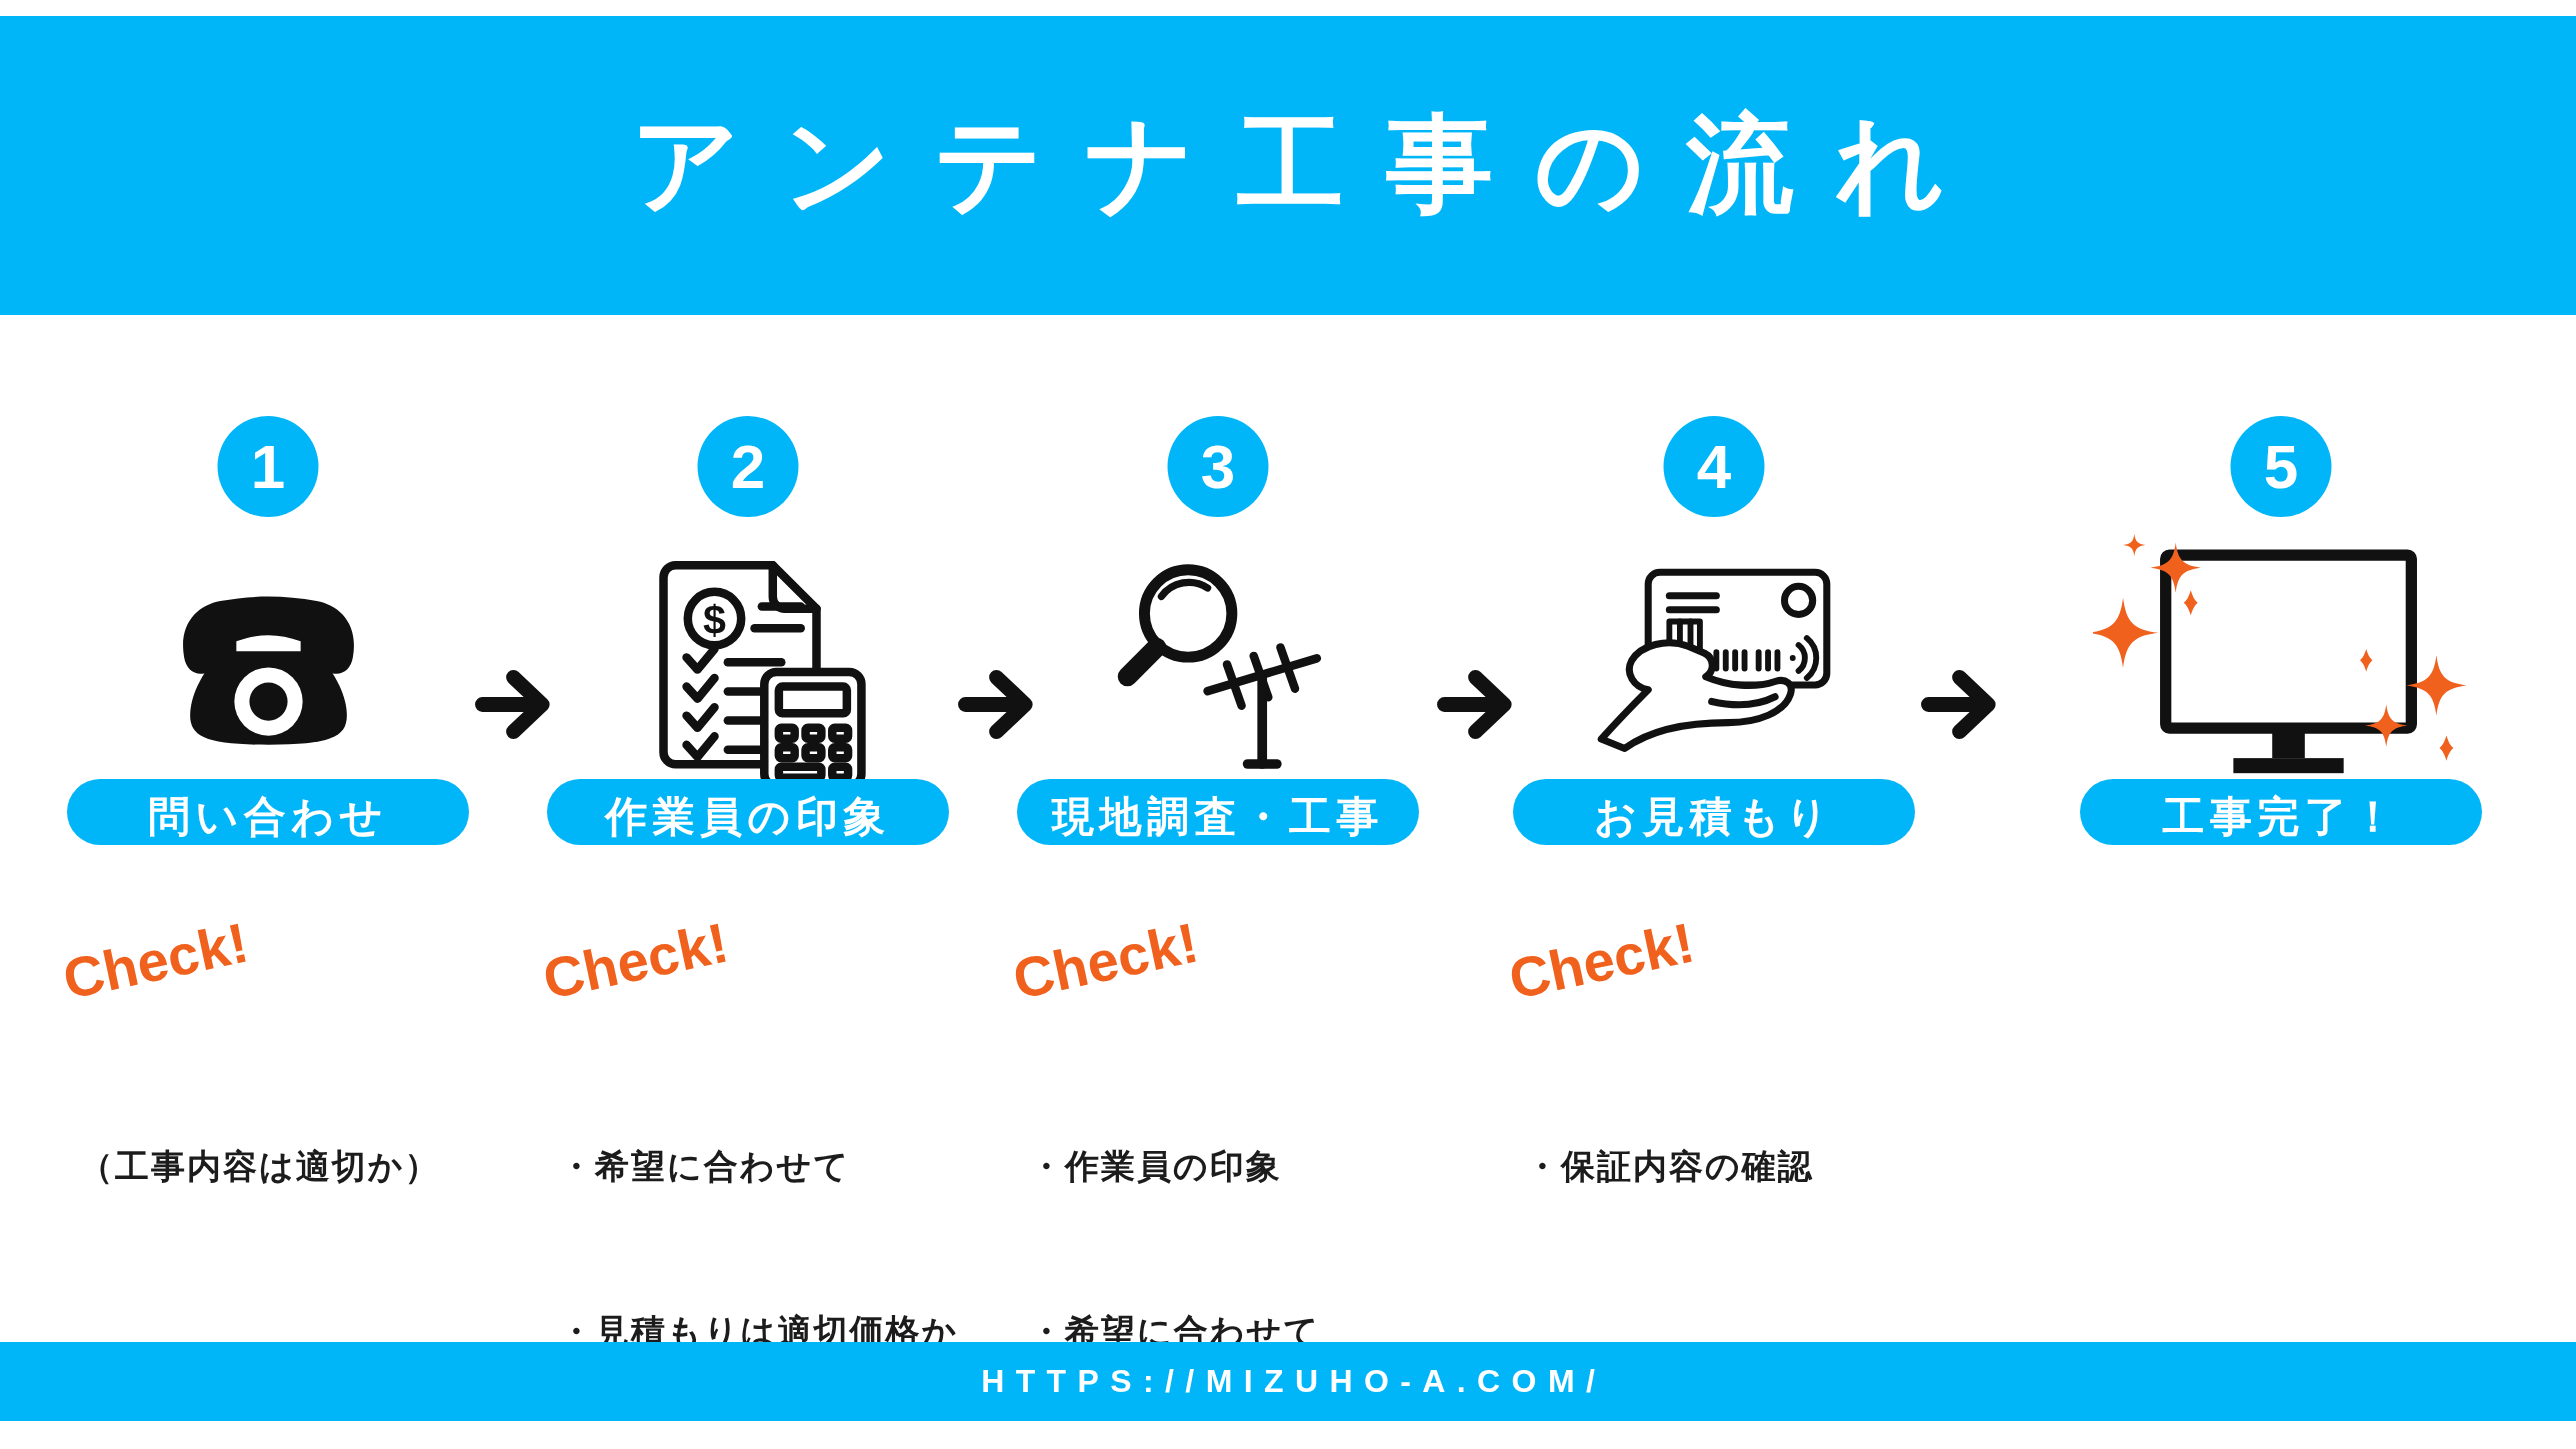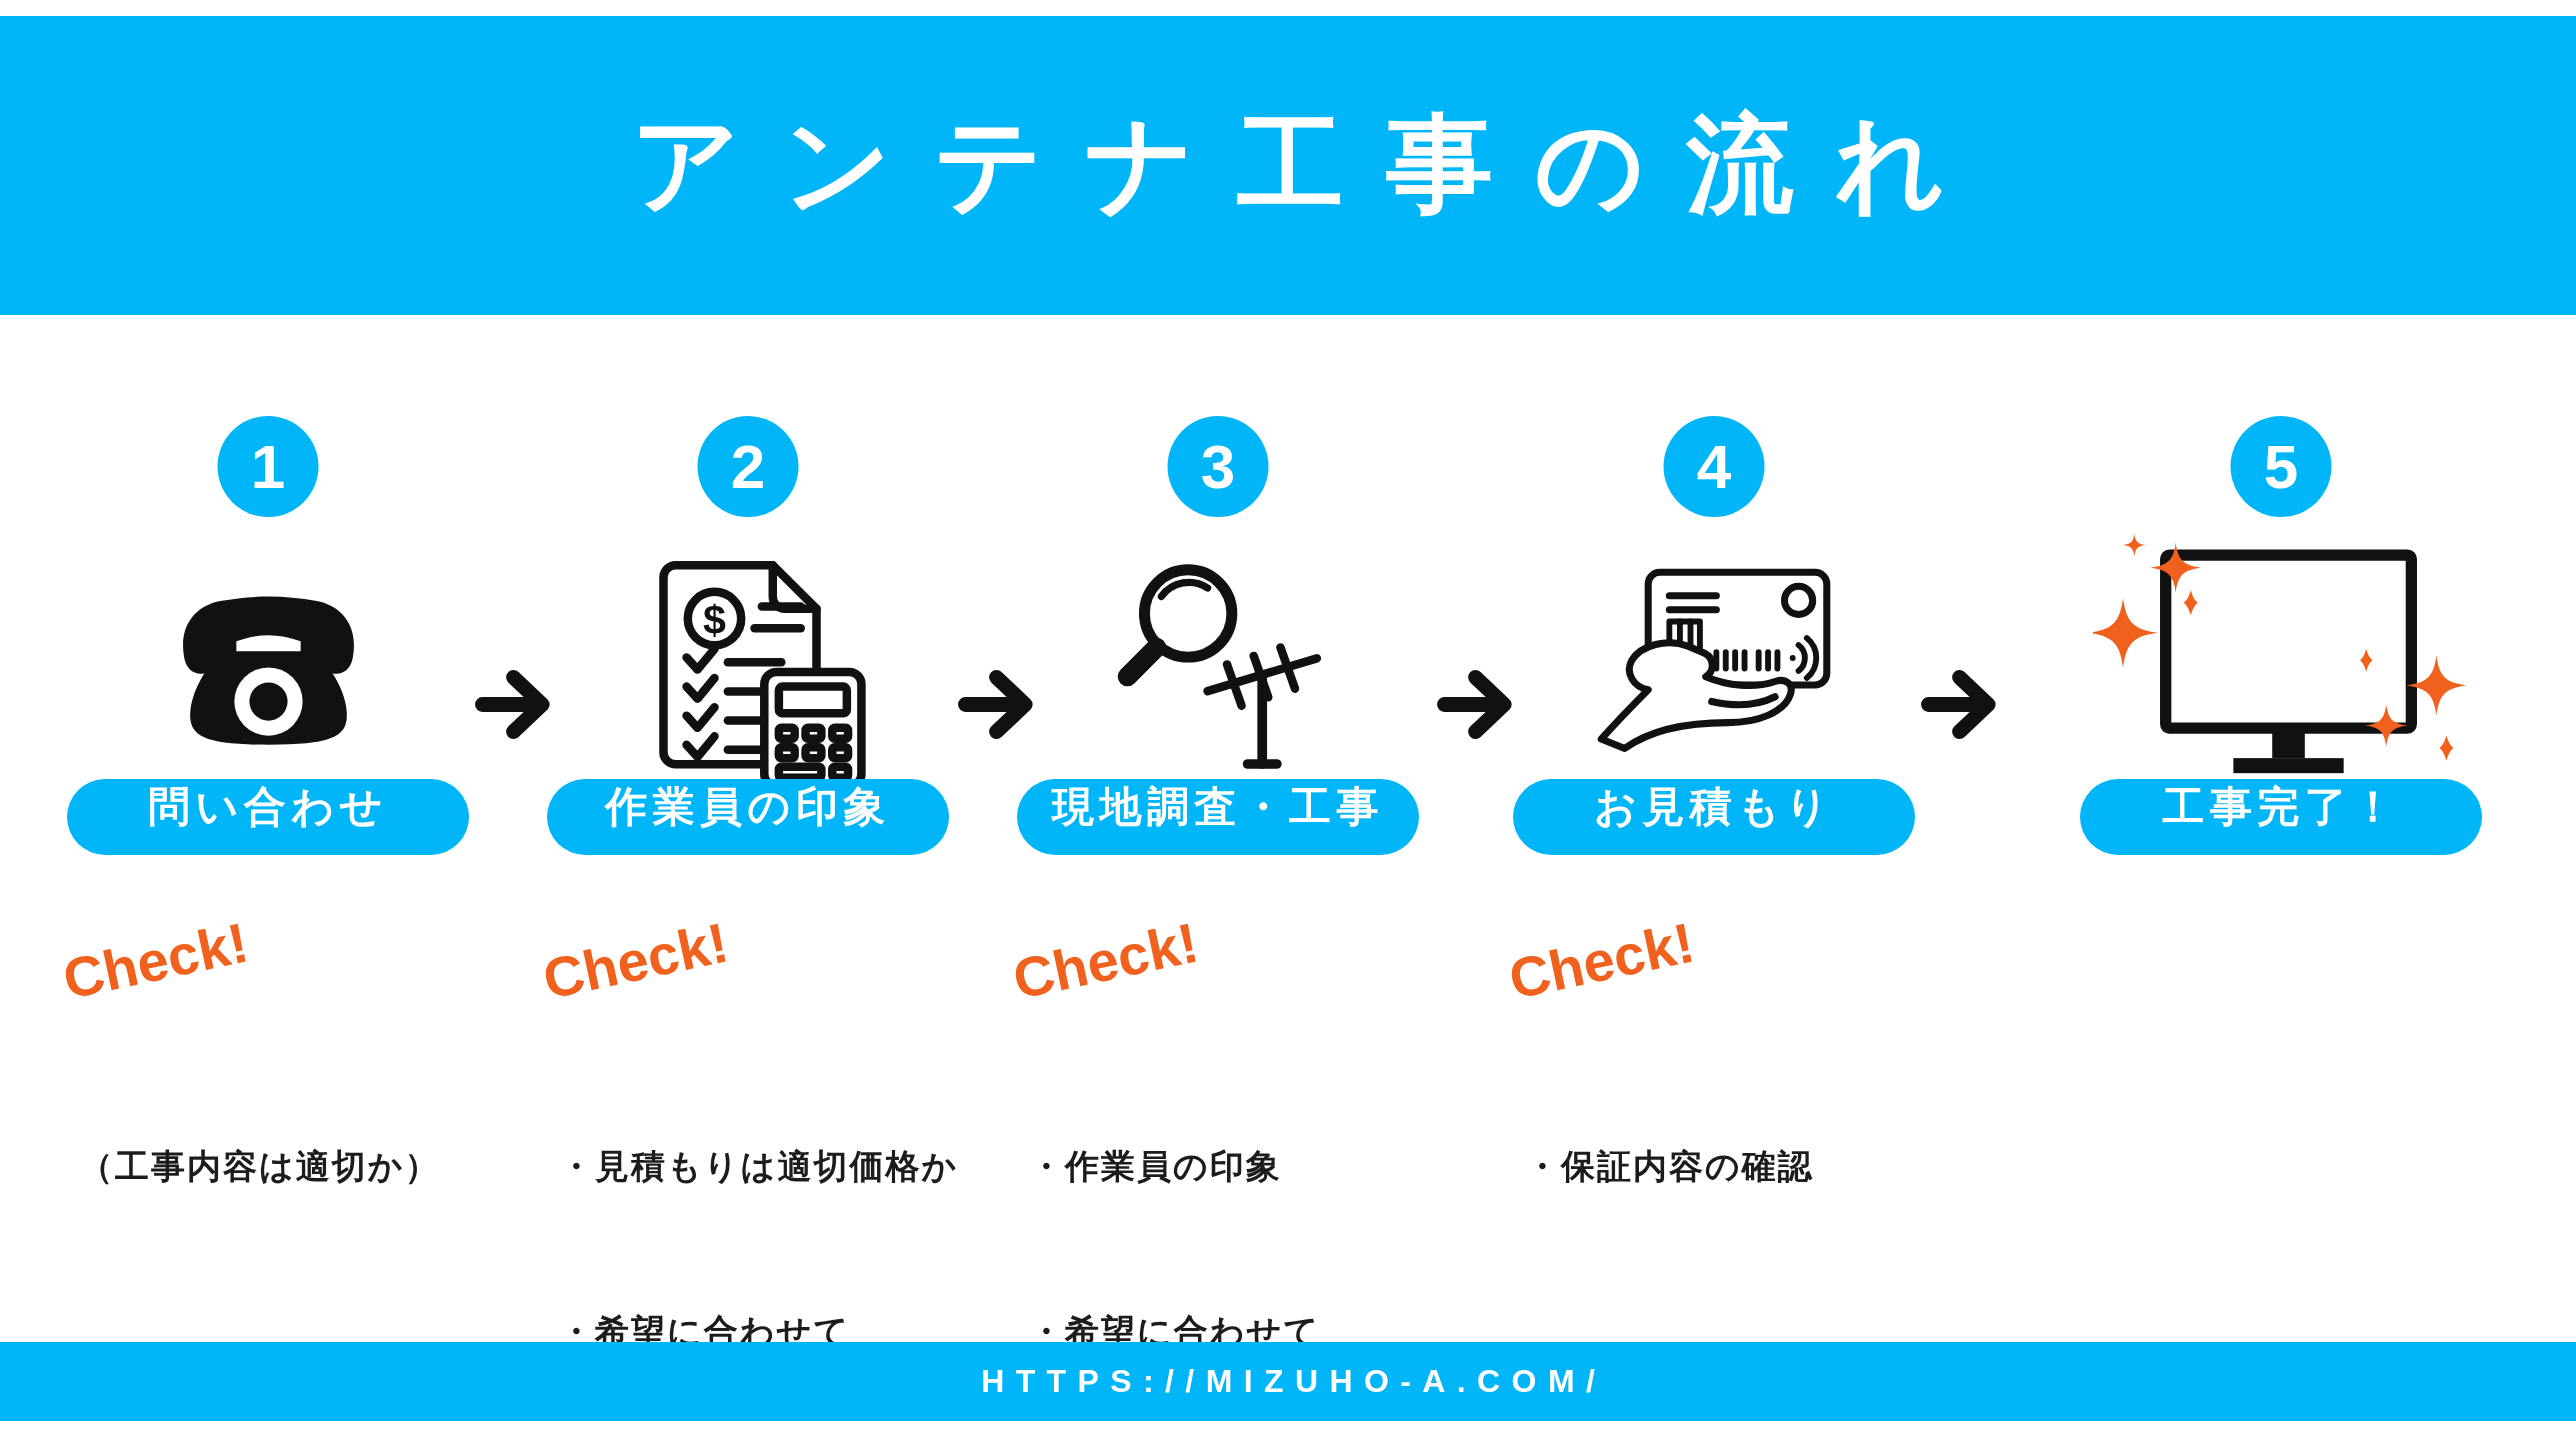--- a/index.html
+++ b/index.html
@@ -15,23 +15,23 @@
           display:flex;align-items:center;justify-content:center}
   .url{color:#fff;font-size:32px;font-weight:700;letter-spacing:11.4px;padding-left:11.4px}
 
   .step{position:absolute;top:299px;width:416px;height:1043px}
   .circle{position:absolute;top:117px;left:50%;transform:translateX(-50%);
           width:101px;height:101px;border-radius:50%;background:var(--blue);
           color:#fff;font-size:62px;font-weight:700;display:flex;align-items:center;justify-content:center}
   .icon{position:absolute;top:248px;left:50%;transform:translateX(-50%);
         width:402px;height:235px;display:flex;align-items:center;justify-content:center}
   .pill{position:absolute;top:480px;left:50%;transform:translateX(-50%);
-        min-width:402px;height:76px;padding:0 28px;border-radius:43px;background:var(--blue);
+        min-width:402px;height:66px;padding:0 28px;border-radius:43px;background:var(--blue);
         color:#fff;font-size:42px;font-weight:700;letter-spacing:5.4px;white-space:nowrap;
-        display:flex;align-items:flex-start;justify-content:center}
+        display:flex;align-items:flex-end;justify-content:center}
   .check{position:absolute;top:641px;left:0;width:100%}
   .check-word{display:inline-block;margin:6.7px 0 0 10.7px;color:var(--orange);
               font-size:56px;font-weight:800;transform:rotate(-12deg);transform-origin:0 100%;white-space:nowrap}
   .check-word:empty{display:none}
   .check-list{margin-top:17.4px;padding-left:19px;color:var(--ink);font-size:34px;font-weight:600;
               line-height:1.62;letter-spacing:2px;white-space:pre}
   .result{margin-top:14.8px;width:100%;text-align:center;color:var(--orange);
           font-size:54px;font-weight:800;line-height:1.6;letter-spacing:2.7px;white-space:nowrap}
   .arrow{position:absolute;top:654px;width:101px;height:101px}
 </style>
@@ -105,22 +105,22 @@
         <rect x="130" y="190" width="35" height="9" rx="2"></rect>
         <rect x="174" y="190" width="13" height="9" rx="2"></rect>
       </svg>
     </div>
     <div class="pill">
         <span>作業員の印象</span>
       </div>
     <div class="check">
       <div class="check-word">Check!</div>
       <div class="check-list">
+        <div class="check-item">・希望に合わせて</div>
         <div class="check-item">・見積もりは適切価格か</div>
-        <div class="check-item">・希望に合わせて</div>
         
         <div class="check-item"></div>
         <div class="check-item"></div>
       </div>
       <div class="result">
         <div></div>
         <div></div>
       </div>
     </div>
   </section>

